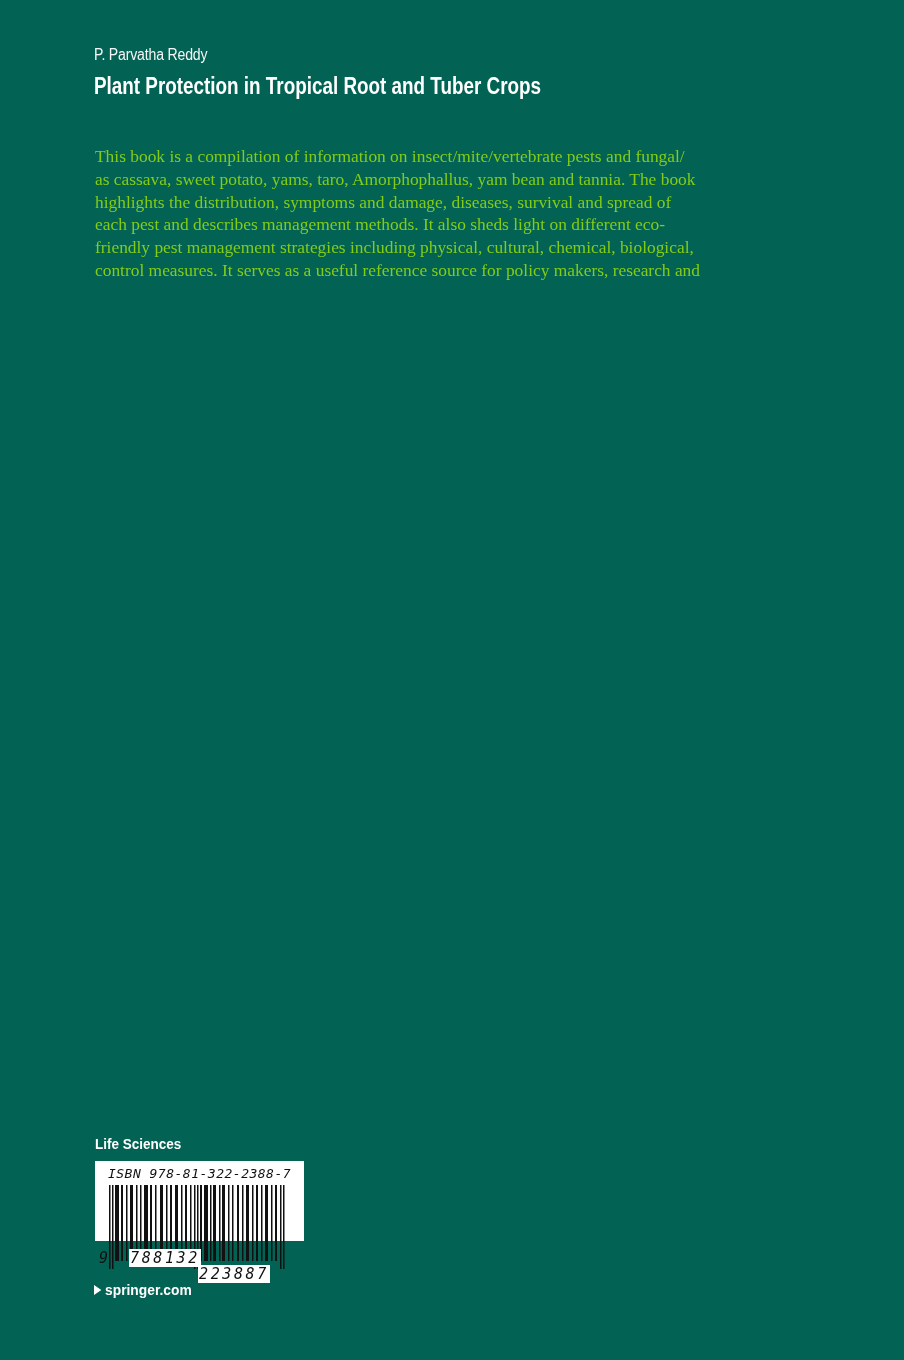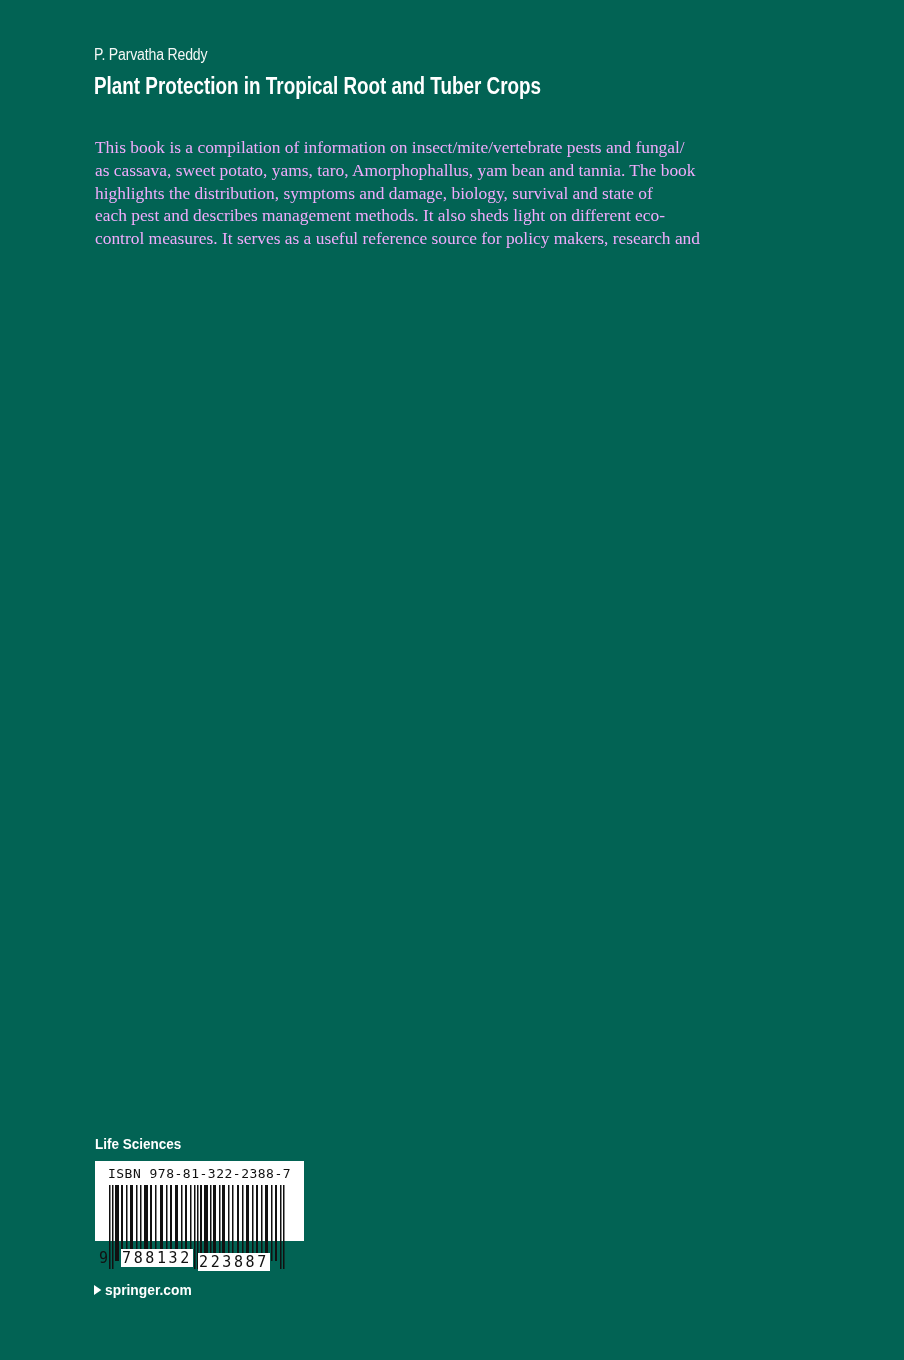--- a/index.html
+++ b/index.html
@@ -20,57 +20,58 @@
   }
   .title {
     position: absolute; left: 94px; top: 73px;
     font-family: "Liberation Sans", sans-serif;
     font-size: 23px; font-weight: bold;
     transform: scaleX(0.82); transform-origin: left top;
     white-space: nowrap;
     color: #ffffff;
   }
   .blurb {
-    position: absolute; left: 95px; top: 136px;
+    position: absolute; left: 95px; top: 145px;
     width: 640px;
     font-family: "Liberation Serif", serif;
     font-size: 17.4px; line-height: 22.8px;
-    color: #f0abfc;
+    color: #84cc16;
   }
   .blurb span { display: block; white-space: nowrap; }
   .series {
     position: absolute; left: 95px; top: 1135px;
     font-family: "Liberation Sans", sans-serif;
     font-weight: bold; font-size: 15px;
     transform: scaleX(0.9); transform-origin: left top;
   }
   .barcode-box {
     position: absolute; left: 95px; top: 1161px;
     width: 209px; height: 80px;
     background: #ffffff;
     color: #111;
+    font-style: italic;
   }
   .isbn-text {
     position: absolute; left: 0; right: 0; top: 5px;
     text-align: center;
     font-family: "DejaVu Sans Mono", monospace;
     font-size: 13px; letter-spacing: 0.5px;
   }
   .bars {
     position: absolute; left: 14px; top: 24px;
     width: 182px; height: 84px;
   }
   .digits {
     position: absolute; left: 4px; top: 88px;
     font-family: "DejaVu Sans Mono", monospace;
     font-size: 15px; background: transparent;
   }
   .digits .d1 { position: absolute; left: 0; top: 0; }
-  .digits .d2 { position: absolute; left: 22px; top: 0; background:#fff; padding:0 1px; letter-spacing: 2.6px; }
-  .digits .d3 { position: absolute; left: 99px; top: 4px; background:#fff; padding:0 1px; letter-spacing: 2.6px; }
+  .digits .d2 { position: absolute; left: 30px; top: 0; background:#fff; padding:0 1px; letter-spacing: 2.6px; }
+  .digits .d3 { position: absolute; left: 99px; top: 16px; background:#fff; padding:0 1px; letter-spacing: 2.6px; }
   .springer {
     position: absolute; left: 94px; top: 1281px;
     font-family: "Liberation Sans", sans-serif;
     font-weight: bold; font-size: 15px;
     transform: scaleX(0.92); transform-origin: left top;
     display: flex; align-items: center; gap: 4px;
   }
   .tri {
     width: 0; height: 0;
     border-top: 5px solid transparent;
@@ -80,22 +81,23 @@
 </style>
 </head>
 <body>
 
 <div class="author">P. Parvatha Reddy</div>
 <div class="title">Plant Protection in Tropical Root and Tuber Crops</div>
 
 <div class="blurb">
   <span>This book is a compilation of information on insect/mite/vertebrate pests and fungal/</span>
   <span>as cassava, sweet potato, yams, taro, Amorphophallus, yam bean and tannia. The book</span>
-  <span>highlights the distribution, symptoms and damage, biology, survival and state of</span>
+  <span>highlights the distribution, symptoms and damage, diseases, survival and spread of</span>
   <span>each pest and describes management methods. It also sheds light on different eco-</span>
+  <span>friendly pest management strategies including physical, cultural, chemical, biological,</span>
   <span>control measures. It serves as a useful reference source for policy makers, research and</span>
 </div>
 
 <div class="series">Life Sciences</div>
 
 <div class="barcode-box">
   <div class="isbn-text">ISBN 978-81-322-2388-7</div>
   <svg class="bars" viewBox="0 0 182 84">
     <g fill="#111">
       <rect x="0" y="0" width="1.5" height="84"></rect>

